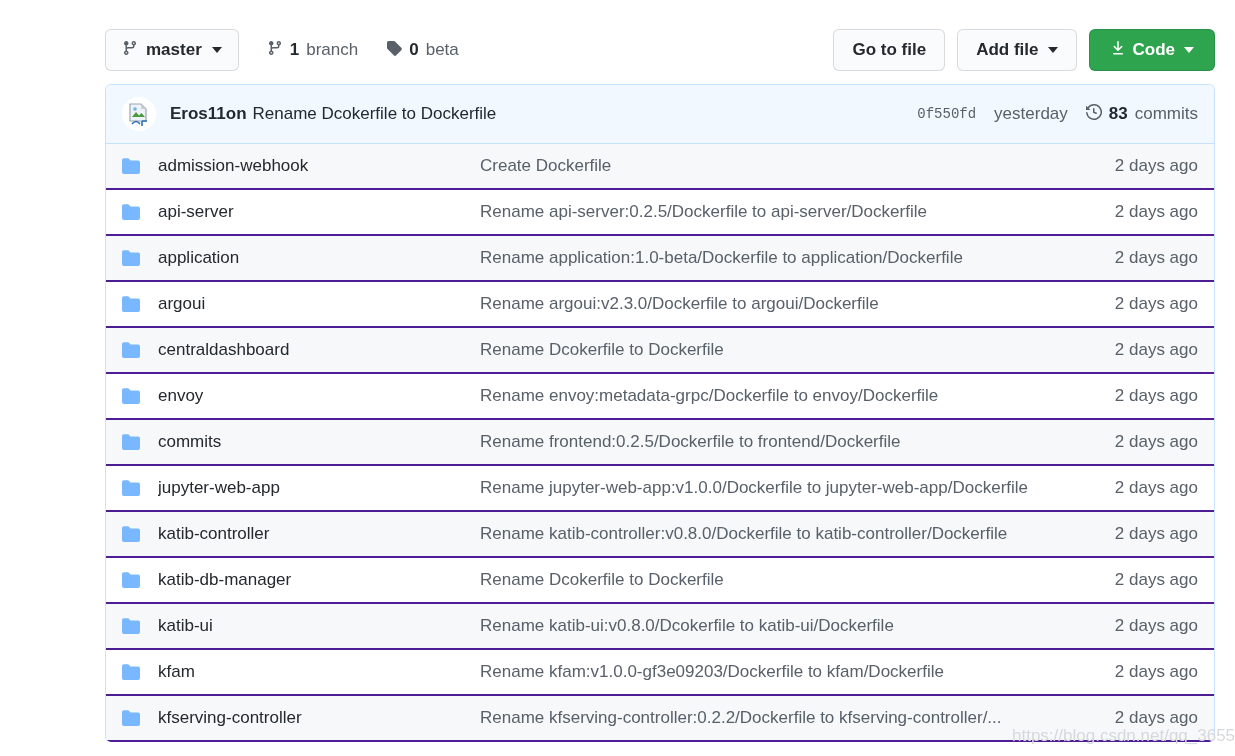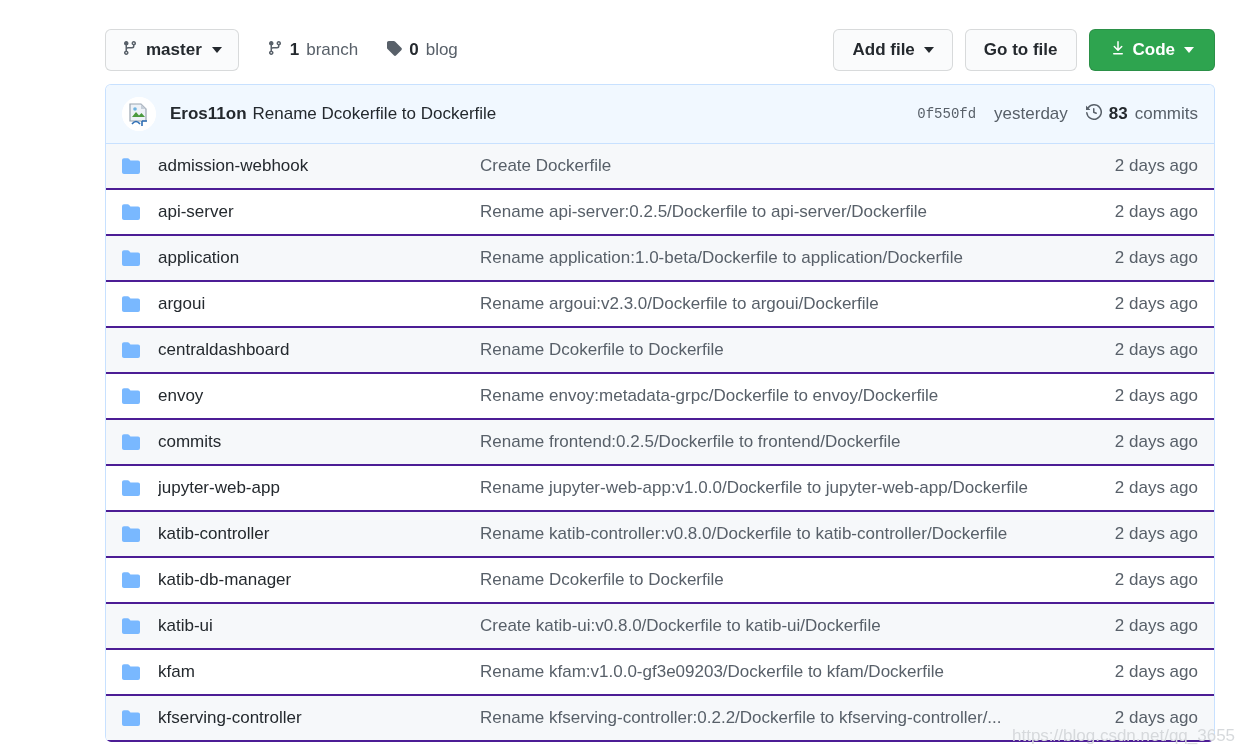--- a/index.html
+++ b/index.html
@@ -195,31 +195,31 @@
         <span>branch</span>
       </div>
 
       <div class="meta-item">
         <span>
           <svg width="16" height="16" viewBox="0 0 16 16" fill="#586069">
             <path d="M2.5 7.775V2.75a.25.25 0 01.25-.25h5.025a.25.25 0 01.177.073l6.25 6.25a.25.25 0 010 .354l-5.025 5.025a.25.25 0 01-.354 0l-6.25-6.25a.25.25 0 01-.073-.177zm-1.5 0V2.75C1 1.784 1.784 1 2.75 1h5.025c.464 0 .91.184 1.238.513l6.25 6.25a1.75 1.75 0 010 2.474l-5.026 5.026a1.75 1.75 0 01-2.474 0l-6.25-6.25A1.75 1.75 0 011 7.775zM6 5a1 1 0 100 2 1 1 0 000-2z"></path>
           </svg>
         </span>
         <b>0</b>
-        <span>blog</span>
+        <span>beta</span>
       </div>
     </div>
 
     <div class="toolbar-right">
+      <button class="btn">Go to file</button>
+
       <button class="btn">
         <span>Add file</span>
         <span class="caret"></span>
       </button>
-
-      <button class="btn">Go to file</button>
 
       <button class="btn green">
         <span>
           <svg width="16" height="16" viewBox="0 0 16 16" fill="#ffffff">
             <path d="M7.47 10.78a.75.75 0 001.06 0l3.75-3.75a.75.75 0 00-1.06-1.06L8.75 8.44V1.75a.75.75 0 00-1.5 0v6.69L4.78 5.97a.75.75 0 00-1.06 1.06l3.75 3.75zM3.75 13a.75.75 0 000 1.5h8.5a.75.75 0 000-1.5h-8.5z"></path>
           </svg>
         </span>
         <span>Code</span>
         <span class="caret light"></span>
       </button>
@@ -361,21 +361,21 @@
           <div class="cell-msg">Rename Dcokerfile to Dockerfile</div>
           <div class="cell-time">2 days ago</div>
         </div>
         <div class="row alt">
           <div class="cell-icon">
             <svg width="18" height="18" viewBox="0 0 16 16" fill="#79b8ff">
               <path d="M1.75 1A1.75 1.75 0 000 2.75v10.5C0 14.216.784 15 1.75 15h12.5A1.75 1.75 0 0016 13.25v-8.5A1.75 1.75 0 0014.25 3H7.5a.25.25 0 01-.2-.1l-.9-1.2C6.07 1.26 5.55 1 5 1H1.75z"></path>
             </svg>
           </div>
           <div class="cell-name">katib-ui</div>
-          <div class="cell-msg">Create katib-ui:v0.8.0/Dockerfile to katib-ui/Dockerfile</div>
+          <div class="cell-msg">Rename katib-ui:v0.8.0/Dcokerfile to katib-ui/Dockerfile</div>
           <div class="cell-time">2 days ago</div>
         </div>
         <div class="row">
           <div class="cell-icon">
             <svg width="18" height="18" viewBox="0 0 16 16" fill="#79b8ff">
               <path d="M1.75 1A1.75 1.75 0 000 2.75v10.5C0 14.216.784 15 1.75 15h12.5A1.75 1.75 0 0016 13.25v-8.5A1.75 1.75 0 0014.25 3H7.5a.25.25 0 01-.2-.1l-.9-1.2C6.07 1.26 5.55 1 5 1H1.75z"></path>
             </svg>
           </div>
           <div class="cell-name">kfam</div>
           <div class="cell-msg">Rename kfam:v1.0.0-gf3e09203/Dockerfile to kfam/Dockerfile</div>

